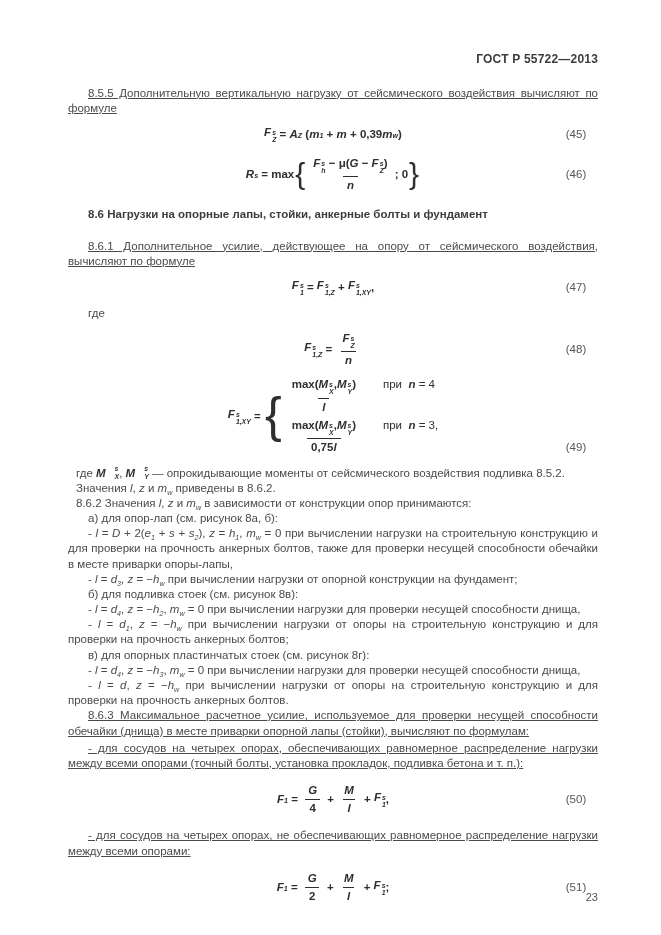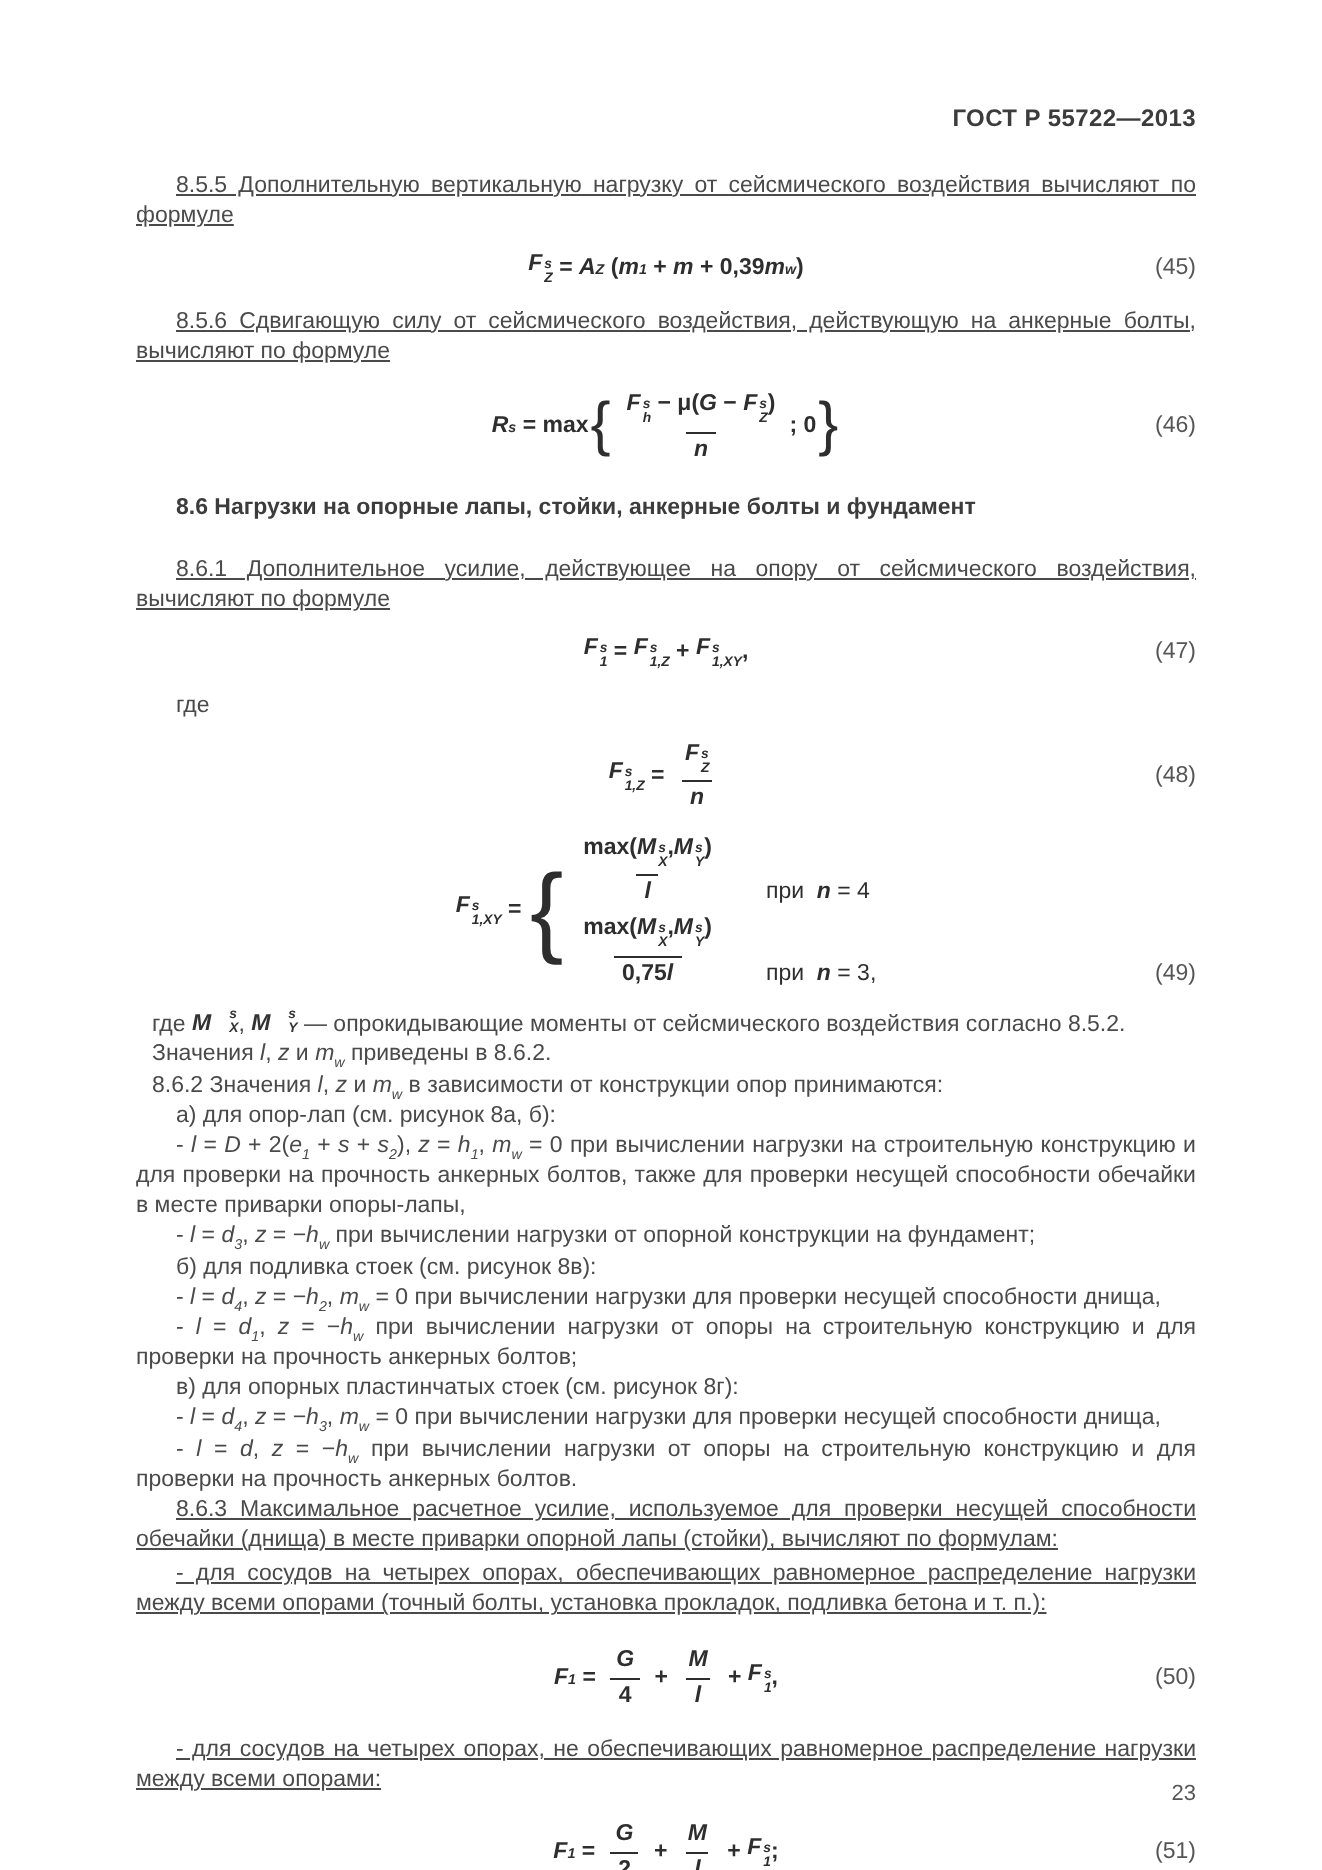--- a/index.html
+++ b/index.html
@@ -22,42 +22,42 @@
   h3.sec{
     font-size:11.5px;color:#3c3c3c;margin:14px 0 16px;text-indent:20px;
     font-weight:bold;
   }
   .where{margin:5px 0 3px;text-indent:20px;}
 
   
   .frow{display:flex;align-items:center;margin:9px 0;}
   .fspacer{width:44px;flex:none;}
   .fbox{flex:1;display:flex;justify-content:center;align-items:center;}
-  .eqnum{width:44px;flex:none;text-align:right;color:#555;font-weight:normal;}
+  .eqnum{width:44px;flex:none;text-align:center;color:#555;font-weight:normal;}
   .formula{color:#2e2e2e;white-space:nowrap;display:inline-flex;align-items:center;}
   .formula .mt,.formula .mi,.formula .ss,.formula sub,.formula sup{font-weight:bold;}
 
   
   .mv{white-space:nowrap;display:inline-flex;align-items:baseline;}
   .mi{font-style:italic;}
   .mt{white-space:pre-wrap;}
   sub,sup{font-size:0.62em;line-height:0;font-style:italic;}
   .ss{display:inline-flex;flex-direction:column;align-items:flex-start;
       font-size:0.6em;line-height:1.05;vertical-align:middle;
       margin-left:1px;transform:translateY(-1px);}
   .ssup,.ssub{display:block;font-style:italic;}
   .frac{display:inline-flex;flex-direction:column;align-items:center;
         vertical-align:middle;margin:0 3px;}
   .num{padding:0 4px 1px;}
   .den{border-top:1.3px solid currentColor;padding:1px 4px 0;}
   .bigbrace{font-size:30px;font-weight:400;line-height:0;padding:0 1px;
             font-style:normal;transform:translateY(-1px);}
   .cbrace{font-size:50px;}
   .cases{display:inline-flex;flex-direction:column;gap:3px;margin-left:2px;}
-  .crow{display:flex;align-items:flex-end;gap:20px;}
+  .crow{display:flex;align-items:flex-start;gap:20px;}
   .ccond .mt{font-weight:normal;}
 
   
   .rich{display:block;}
   .rich .mv{display:inline;}
   .mb,.mb .mi,.mb .ss,.mb sub,.mb sup{font-weight:bold;color:#333;}
 
   .page-number{
     position:absolute;right:63px;bottom:30px;color:#555;font-size:11px;
   }
@@ -100,21 +100,20 @@
           <span class="mv">
             <span class="mi">m</span>
             <sub>w</sub>
           </span>
           <span class="mt">)</span>
         </span>
       </span>
     <span class="eqnum">(45)</span>
   </div>
 
-  <p class="para">8.5.6 Сдвигающую силу от сейсмического воздействия, действующую на анкерные болты, вычисляют по формуле</p>
 
   <div class="frow" style="margin:11px 0;">
     <span class="fspacer"></span>
     <span class="fbox">
         <span class="formula">
           <span class="mv">
             <span class="mi">R</span>
             <sup>s</sup>
           </span>
           <span class="mt"> = max</span>
@@ -279,21 +278,21 @@
       </span>
     <span class="eqnum" style="align-self:flex-end;">(49)</span>
   </div>
 
   <p class="tight rich noindent"><span class="mt">где </span><span class="mv mb"><span class="mi">M</span><span class="ss">
           <span class="ssup">s</span>
           <span class="ssub">X</span>
         </span></span><span class="mt">, </span><span class="mv mb"><span class="mi">M</span><span class="ss">
           <span class="ssup">s</span>
           <span class="ssub">Y</span>
-        </span></span><span class="mt"> — опрокидывающие моменты от сейсмического воздействия согласно 8.5.2.</span></p>
+        </span></span><span class="mt"> — опрокидывающие моменты от сейсмического воздействия подливка 8.5.2.</span></p>
   <p class="tight rich noindent"><span class="mt">Значения </span><span class="mv"><span class="mi">l</span></span><span class="mt">, </span><span class="mv"><span class="mi">z</span></span><span class="mt"> и </span><span class="mv"><span class="mi">m</span><sub>w</sub></span><span class="mt"> приведены в 8.6.2.</span></p>
   <p class="tight rich noindent"><span class="mt">8.6.2 Значения </span><span class="mv"><span class="mi">l</span></span><span class="mt">, </span><span class="mv"><span class="mi">z</span></span><span class="mt"> и </span><span class="mv"><span class="mi">m</span><sub>w</sub></span><span class="mt"> в зависимости от конструкции опор принимаются:</span></p>
 
   <p class="tight">а) для опор-лап (см. рисунок 8а, б):</p>
   <p class="tight rich" style="text-align:justify;text-indent:20px;"><span class="mt">- </span><span class="mv"><span class="mi">l</span></span><span class="mt"> = </span><span class="mv"><span class="mi">D</span></span><span class="mt"> + 2(</span><span class="mv"><span class="mi">e</span><sub>1</sub></span><span class="mt"> + </span><span class="mv"><span class="mi">s</span></span><span class="mt"> + </span><span class="mv"><span class="mi">s</span><sub>2</sub></span><span class="mt">), </span><span class="mv"><span class="mi">z</span></span><span class="mt"> = </span><span class="mv"><span class="mi">h</span><sub>1</sub></span><span class="mt">, </span><span class="mv"><span class="mi">m</span><sub>w</sub></span><span class="mt"> = 0 при вычислении нагрузки на строительную конструкцию и для проверки на прочность анкерных болтов, также для проверки несущей способности обечайки в месте приварки опоры-лапы,</span></p>
   <p class="tight rich" style="text-indent:20px;"><span class="mt">- </span><span class="mv"><span class="mi">l</span></span><span class="mt"> = </span><span class="mv"><span class="mi">d</span><sub>3</sub></span><span class="mt">, </span><span class="mv"><span class="mi">z</span></span><span class="mt"> = −</span><span class="mv"><span class="mi">h</span><sub>w</sub></span><span class="mt"> при вычислении нагрузки от опорной конструкции на фундамент;</span></p>
 
   <p class="tight">б) для подливка стоек (см. рисунок 8в):</p>
   <p class="tight rich" style="text-indent:20px;"><span class="mt">- </span><span class="mv"><span class="mi">l</span></span><span class="mt"> = </span><span class="mv"><span class="mi">d</span><sub>4</sub></span><span class="mt">, </span><span class="mv"><span class="mi">z</span></span><span class="mt"> = −</span><span class="mv"><span class="mi">h</span><sub>2</sub></span><span class="mt">, </span><span class="mv"><span class="mi">m</span><sub>w</sub></span><span class="mt"> = 0 при вычислении нагрузки для проверки несущей способности днища,</span></p>
   <p class="tight rich" style="text-align:justify;text-indent:20px;"><span class="mt">- </span><span class="mv"><span class="mi">l</span></span><span class="mt"> = </span><span class="mv"><span class="mi">d</span><sub>1</sub></span><span class="mt">, </span><span class="mv"><span class="mi">z</span></span><span class="mt"> = −</span><span class="mv"><span class="mi">h</span><sub>w</sub></span><span class="mt"> при вычислении нагрузки от опоры на строительную конструкцию и для проверки на прочность анкерных болтов;</span></p>

